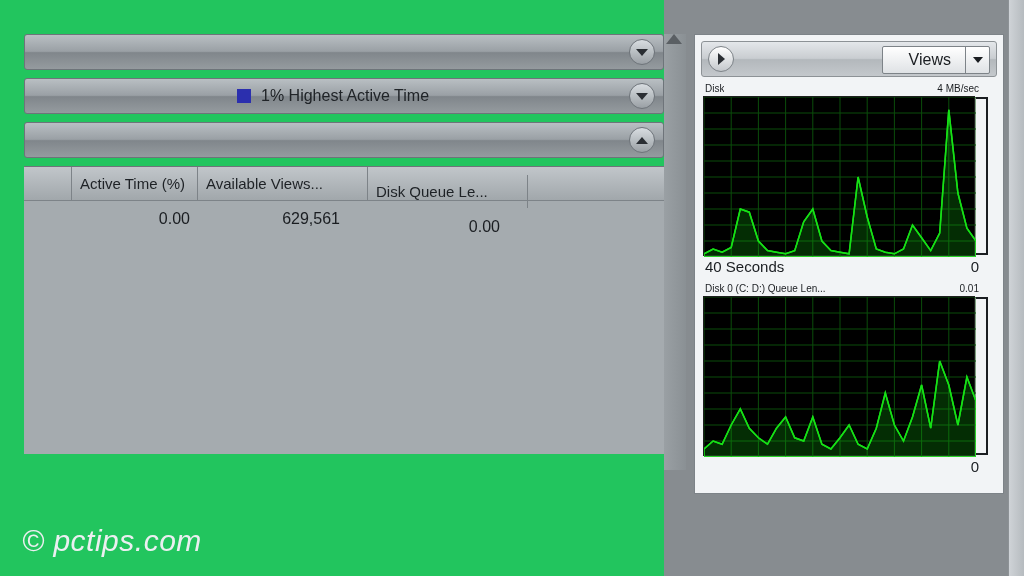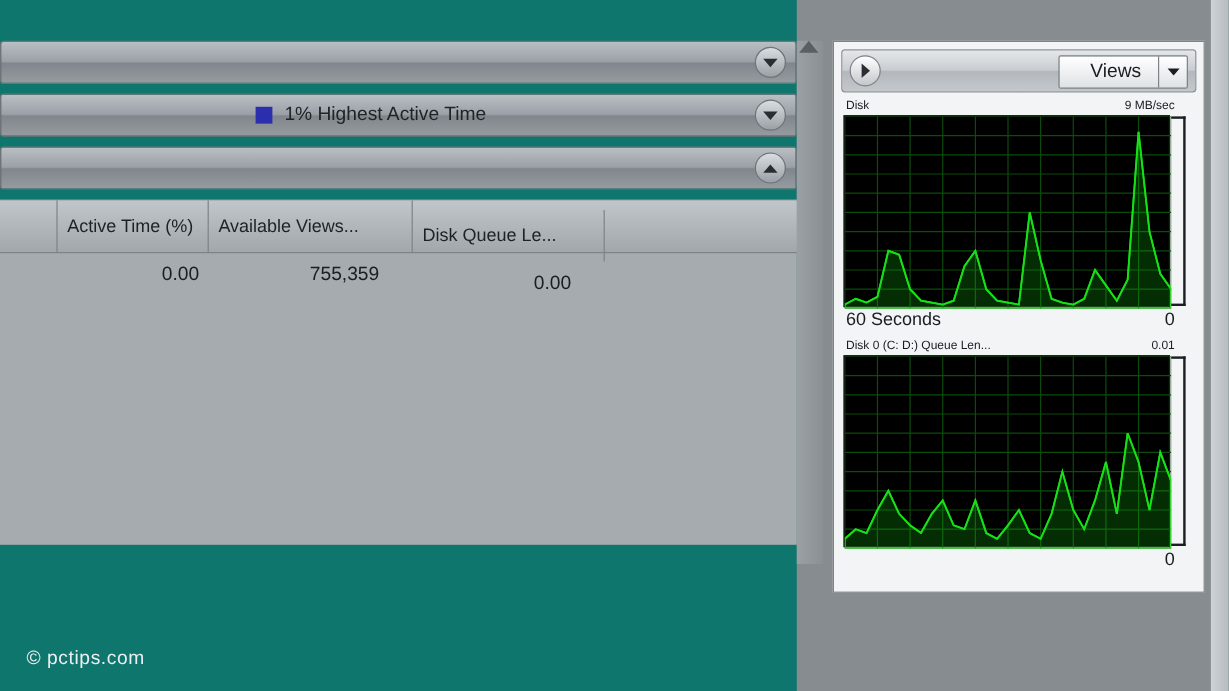--- a/index.html
+++ b/index.html
@@ -4,21 +4,22 @@
 <style>
   * { box-sizing: border-box; margin: 0; padding: 0; }
   html, body { width: 1024px; height: 576px; overflow: hidden; font-family: "Segoe UI", Tahoma, sans-serif; }
   body { background: #878c90; position: relative; }
 
   
   .left-pane {
     position: absolute;
     left: 0; top: 0;
     width: 664px; height: 576px;
-    background: #0f766e;
+    background: #22c55e;
+    padding-left: 24px;
   }
 
   .section-bar {
     position: relative;
     height: 36px;
     margin: 0 0 8px 0;
     border: 1px solid #6e747a;
     border-radius: 3px;
     background: linear-gradient(#b9bfc3 0%, #9aa0a5 48%, #80868b 52%, #959b9f 100%);
     display: flex;
@@ -54,21 +55,21 @@
 
   
   .disk-table {
     position: relative;
     border-top: 1px solid #6e747a;
     height: 288px;
     background: #a5abaf;
   }
   .hdr-row, .data-row {
     display: flex;
-    height: 44px;
+    height: 34px;
     align-items: center;
   }
   .hdr-row {
     background: linear-gradient(#c1c6ca, #a1a7ab);
     border-bottom: 1px solid #7d8388;
     font-size: 15px;
     color: #1e2226;
   }
   .hdr-row > div {
     height: 100%;
@@ -204,21 +205,22 @@
     border-top: 2px solid #1a1d21;
     border-right: 2px solid #1a1d21;
     border-bottom: 2px solid #1a1d21;
   }
 
   
   .watermark {
     position: absolute;
     left: 22px; bottom: 18px;
     color: #eceff1;
-    font-size: 16px;
+    font-style: italic;
+    font-size: 30px;
     letter-spacing: 0.5px;
   }
   .far-right-scroll {
     position:absolute;
     right:0; top:0;
     width:16px; height:576px;
     background: linear-gradient(90deg,#cfd3d7,#b6bbbf);
     border-left:1px solid #8d9296;
   }
 </style>
@@ -250,21 +252,21 @@
   <div class="disk-table">
     <div class="hdr-row">
       <div class="col-stub"></div>
       <div class="col-active">Active Time (%)</div>
       <div class="col-avail">Available Views...</div>
       <div class="col-queue">Disk Queue Le...</div>
     </div>
     <div class="data-row">
       <div class="col-stub"></div>
       <div class="col-active">0.00</div>
-      <div class="col-total">755,359</div>
+      <div class="col-total">629,561</div>
       <div class="col-queue">0.00</div>
     </div>
   </div>
 </div>
 
 <div class="scroll-hint"></div>
 
 <div class="right-pane">
 
   <div class="right-toolbar">
@@ -275,21 +277,21 @@
       <div class="lbl">Views</div>
       <div class="drop">
         <div class="tri"></div>
       </div>
     </div>
   </div>
 
   <div class="chart-block">
     <div class="chart-hdr">
       <span class="l">Disk</span>
-      <span class="r">9 MB/sec</span>
+      <span class="r">4 MB/sec</span>
     </div>
     <div class="chart-box">
       <svg id="svg-chart-0" viewBox="0 0 272 160" width="272" height="160" preserveAspectRatio="none">
           <g class="grid">
             <line x1="0" x2="0" y1="0" y2="160"></line>
             <line x1="0" x2="272" y1="0" y2="0"></line>
             <line x1="27.2" x2="27.2" y1="0" y2="160"></line>
             <line x1="0" x2="272" y1="16" y2="16"></line>
             <line x1="54.4" x2="54.4" y1="0" y2="160"></line>
             <line x1="0" x2="272" y1="32" y2="32"></line>
@@ -309,21 +311,21 @@
             <line x1="0" x2="272" y1="144" y2="144"></line>
             <line x1="272" x2="272" y1="0" y2="160"></line>
             <line x1="0" x2="272" y1="160" y2="160"></line>
           </g>
           <path d="M0.0 156.8 L9.1 152.0 L18.1 155.2 L27.2 150.4 L36.3 112.0 L45.3 115.2 L54.4 144.0 L63.5 153.6 L72.5 155.2 L81.6 156.8 L90.7 153.6 L99.7 124.8 L108.8 112.0 L117.9 144.0 L126.9 153.6 L136.0 155.2 L145.1 156.8 L154.1 80.0 L163.2 120.0 L172.3 152.0 L181.3 155.2 L190.4 156.8 L199.5 152.0 L208.5 128.0 L217.6 140.8 L226.7 153.6 L235.7 136.0 L244.8 12.8 L253.9 96.0 L262.9 131.2 L272.0 144.0 L 272 160 L 0 160 Z" class="series-fill"></path>
           <path d="M0.0 156.8 L9.1 152.0 L18.1 155.2 L27.2 150.4 L36.3 112.0 L45.3 115.2 L54.4 144.0 L63.5 153.6 L72.5 155.2 L81.6 156.8 L90.7 153.6 L99.7 124.8 L108.8 112.0 L117.9 144.0 L126.9 153.6 L136.0 155.2 L145.1 156.8 L154.1 80.0 L163.2 120.0 L172.3 152.0 L181.3 155.2 L190.4 156.8 L199.5 152.0 L208.5 128.0 L217.6 140.8 L226.7 153.6 L235.7 136.0 L244.8 12.8 L253.9 96.0 L262.9 131.2 L272.0 144.0 " class="series"></path>
         </svg>
       <div class="bracket"></div>
     </div>
     <div class="chart-ftr">
-      <span>60 Seconds</span>
+      <span>40 Seconds</span>
       <span>0</span>
     </div>
   </div>
 
   <div class="chart-block">
     <div class="chart-hdr">
       <span class="l">Disk 0 (C: D:) Queue Len...</span>
       <span class="r">0.01</span>
     </div>
     <div class="chart-box">

